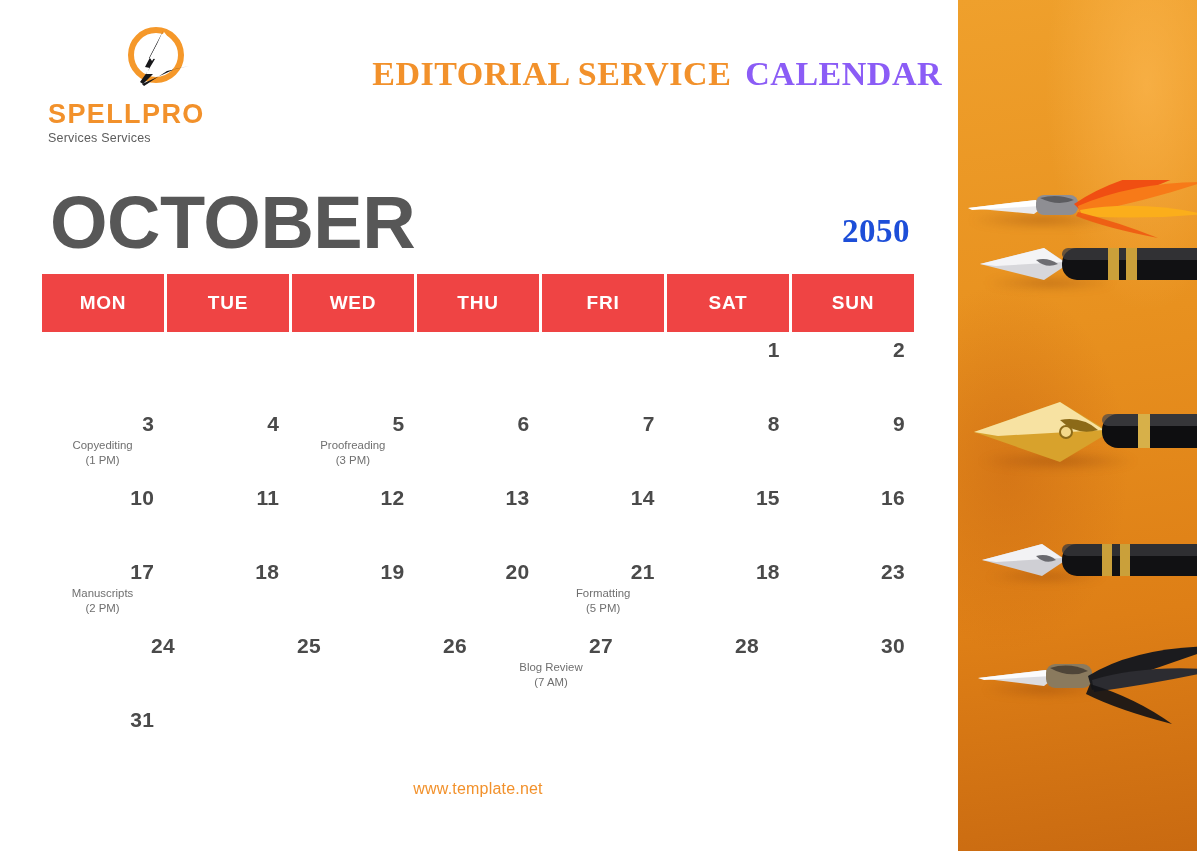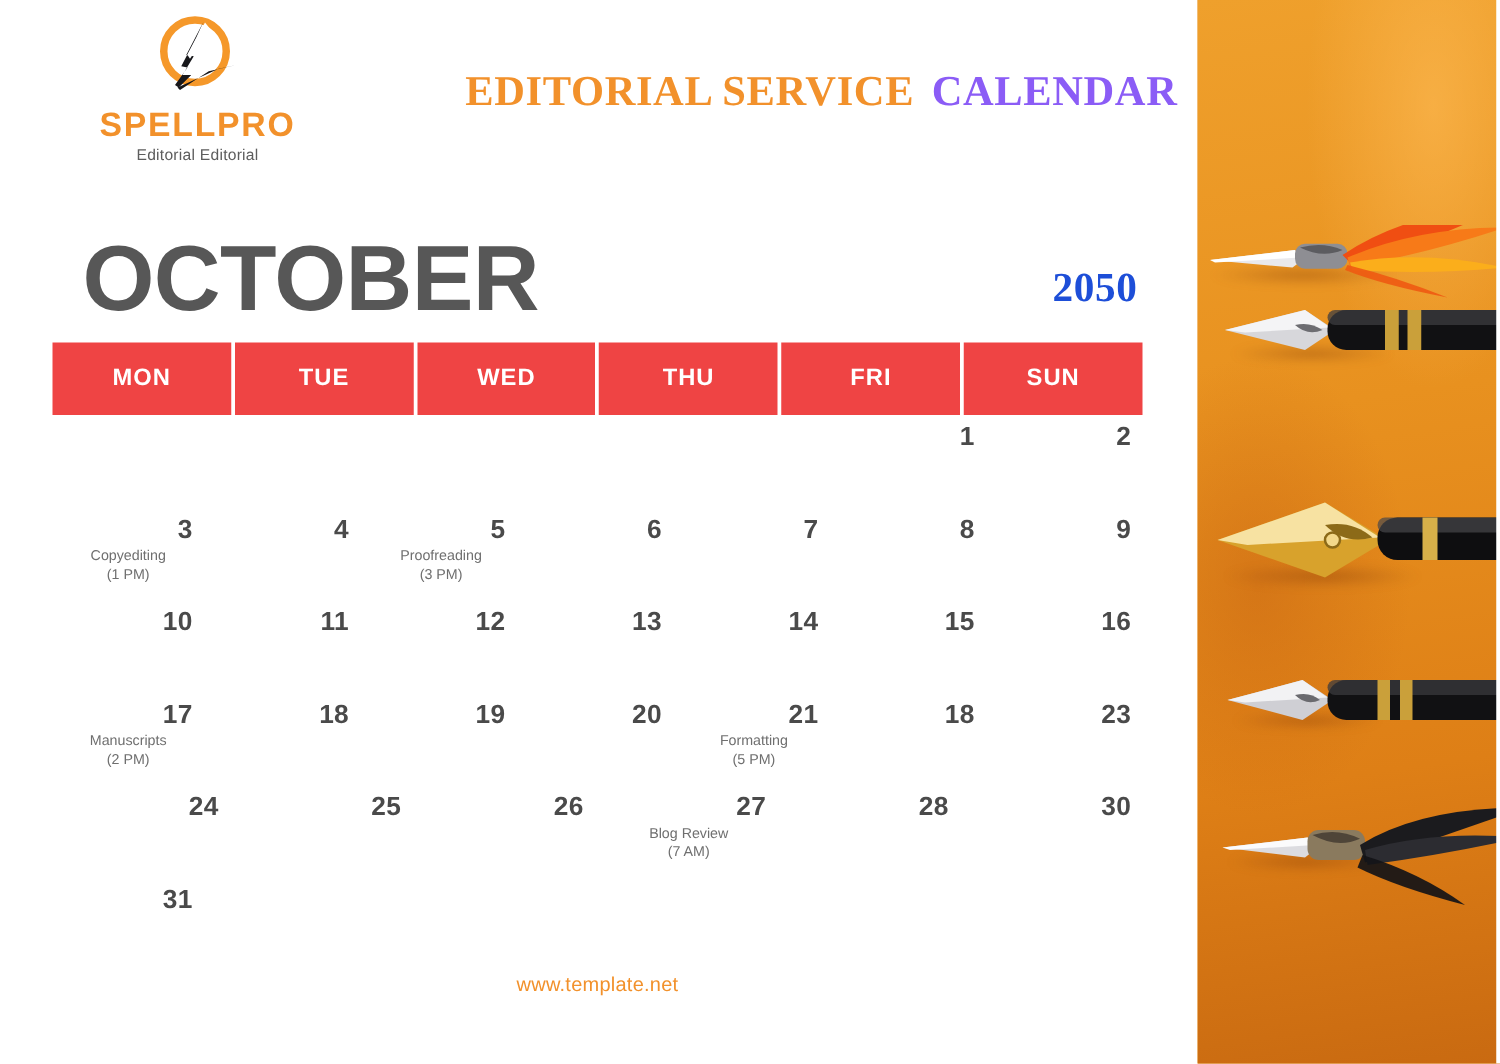--- a/index.html
+++ b/index.html
@@ -29,23 +29,22 @@
 
   
   #header {
     position: absolute;
     left: 0; top: 0;
     width: 958px; height: 160px;
   }
 
   #brand {
     position: absolute;
-    left: 48px; top: 8px;
+    left: 48px; top: 22px;
     width: 220px;
-    text-align: center;
   }
   #logo-mark {
     width: 78px; height: 74px;
     margin: 0 auto;
     position: relative;
   }
   #brand-name {
     margin-top: 4px;
     font-size: 27px;
     font-weight: 700;
@@ -73,21 +72,21 @@
   #doc-title .t-dark   { color: #8b5cf6; margin-left: 14px; }
 
   
   #month-row {
     position: absolute;
     left: 42px; top: 176px;
     width: 872px; height: 82px;
   }
   #month-name {
     position: absolute;
-    left: 24px; bottom: 0;
+    left: 8px; bottom: 0;
     font-size: 74px;
     font-weight: 700;
     color: #575757;
     letter-spacing: -0.5px;
     line-height: .95;
   }
   #year {
     position: absolute;
     right: 4px; bottom: 8px;
     font-size: 33px;
@@ -210,41 +209,42 @@
       <div id="brand">
         <div id="logo-mark">
           <svg width="78" height="74" viewBox="0 0 78 74" aria-hidden="true">
             <circle cx="37" cy="33" r="25" fill="none" stroke="#F5982A" stroke-width="6"></circle>
             <path d="M44 9 L30 36 L36 37 L27 52 L34 52 L24 62 L21 60 L31 46 L26 45 L38 22 Z" fill="#17171a"></path>
             <path d="M23 62 L56 47 L70 44 L48 49 L25 64 Z" fill="#17171a"></path>
             <path d="M45 10 L49 15 L33 39 L31 36 Z" fill="#ffffff"></path>
           </svg>
         </div>
         <div id="brand-name">SPELLPRO</div>
-        <div id="brand-sub">Editorial Editorial</div>
+        <div id="brand-sub">Services Services</div>
       </div>
 
       <div id="doc-title">
         <span class="t-orange">EDITORIAL SERVICE</span><span class="t-dark">CALENDAR</span>
       </div>
 
     </div>
 
     <div id="month-row">
       <div id="month-name">OCTOBER</div>
       <div id="year">2050</div>
     </div>
 
     <div id="calendar">
       <div class="grid-row dow-row" id="dow-row">
           <div class="dow-cell">MON</div>
           <div class="dow-cell">TUE</div>
           <div class="dow-cell">WED</div>
           <div class="dow-cell">THU</div>
           <div class="dow-cell">FRI</div>
+          <div class="dow-cell">SAT</div>
           <div class="dow-cell">SUN</div>
         </div>
       <div id="weeks-container">
           <div class="grid-row week-row">
             <div class="day-cell empty"></div>
             <div class="day-cell empty"></div>
             <div class="day-cell empty"></div>
             <div class="day-cell empty"></div>
             <div class="day-cell empty"></div>
             <div class="day-cell">

